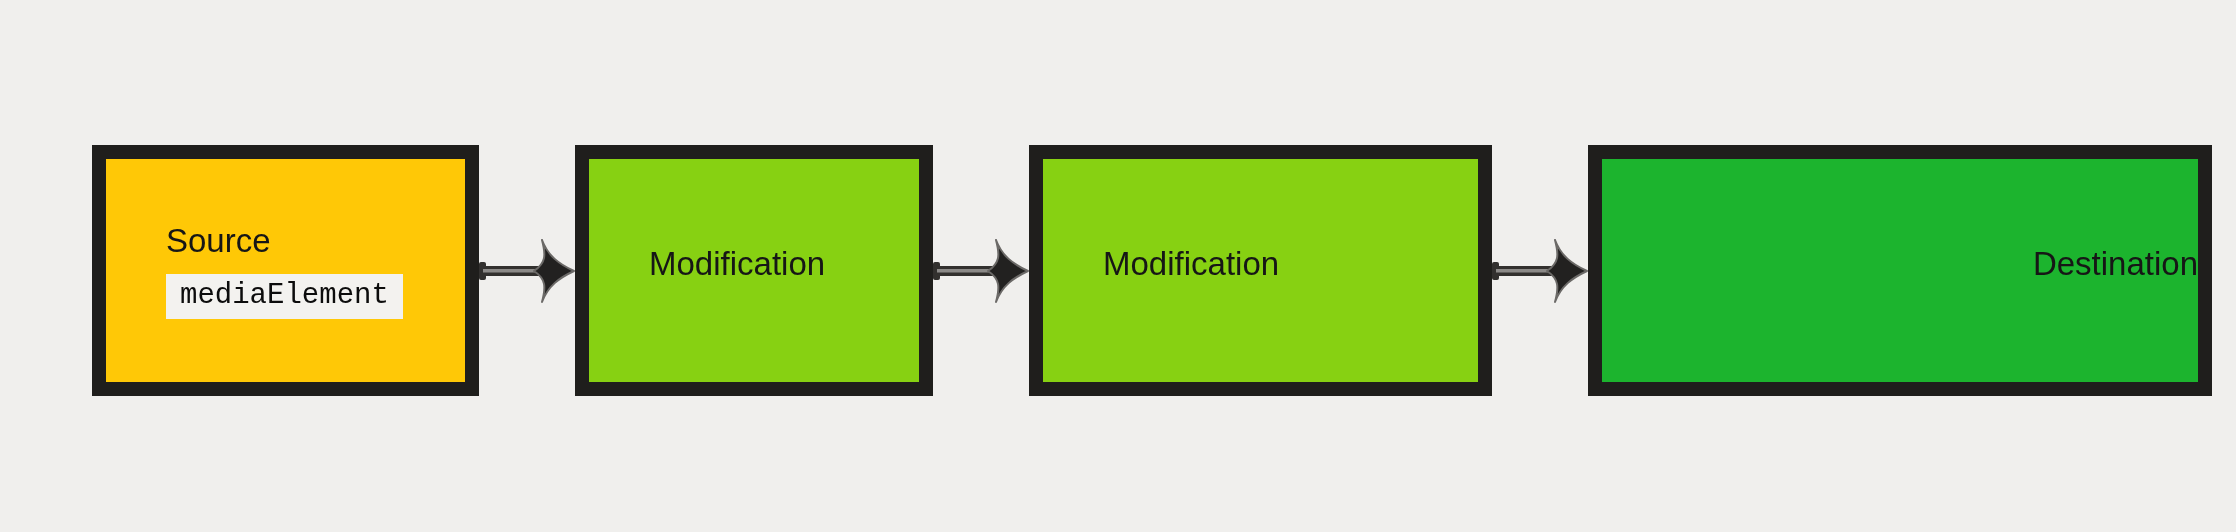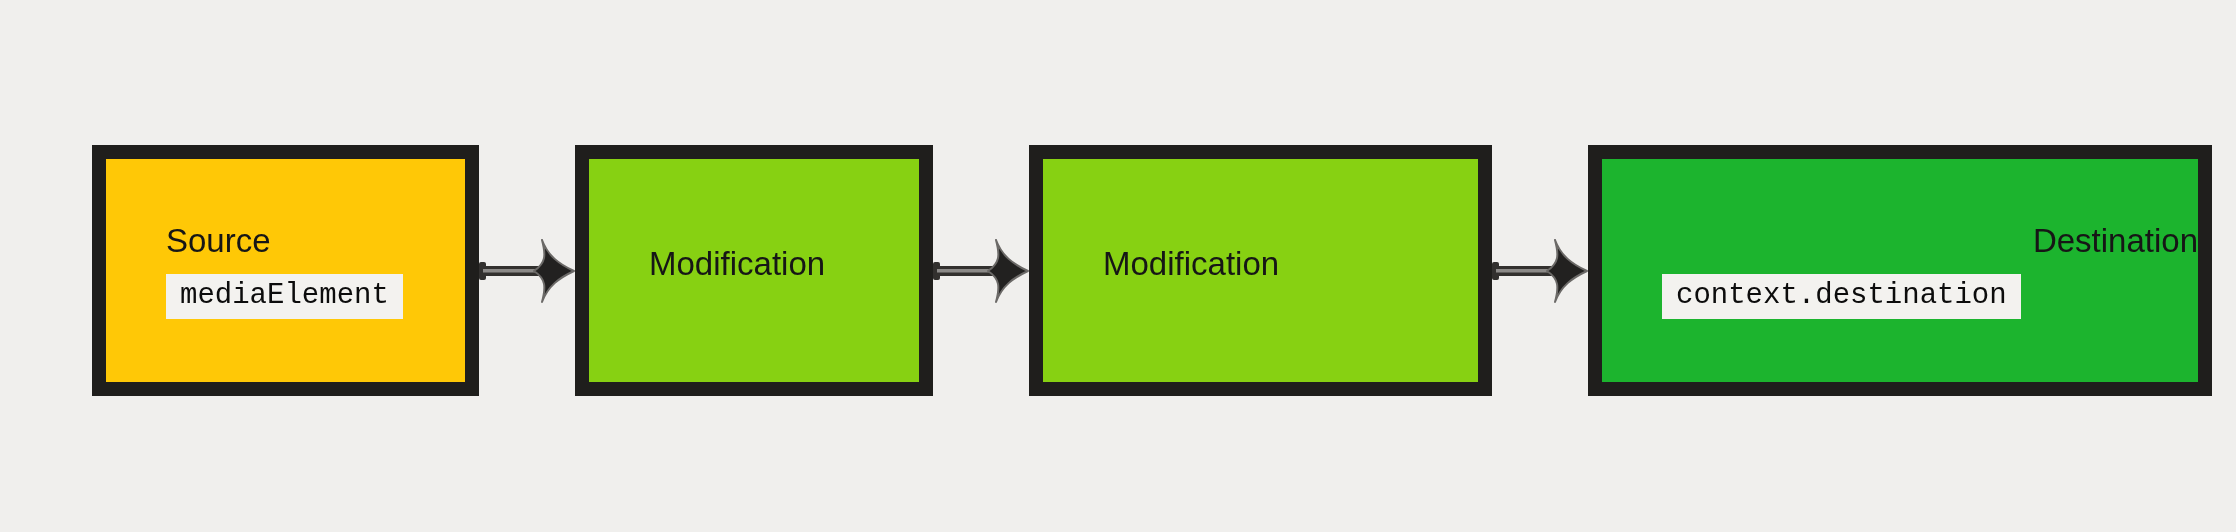--- a/index.html
+++ b/index.html
@@ -102,16 +102,15 @@
     <svg width="96" height="90" viewBox="0 0 96 90" aria-hidden="true">
       <rect x="0" y="36" width="7" height="18" rx="2" fill="#32302e"></rect>
       <rect x="2" y="40" width="60" height="10" fill="#32302e"></rect>
       <rect x="4" y="43" width="54" height="3.5" fill="#8b8987"></rect>
       <path d="M 95 45 C 80 38, 69 30, 63 14 C 67 29, 67 37, 55 45 C 67 53, 67 61, 63 76 C 69 60, 80 52, 95 45 Z" fill="#222120" stroke="#6b6967" stroke-width="2" stroke-linejoin="round"></path>
     </svg>
   </div>
 
   <div class="node node-3" style="background-color: rgb(28, 180, 46);">
     <div class="node-label">Destination</div>
-    <div class="node-code">context.destination</div>
   </div>
 
 </div>
 
 </body></html>

